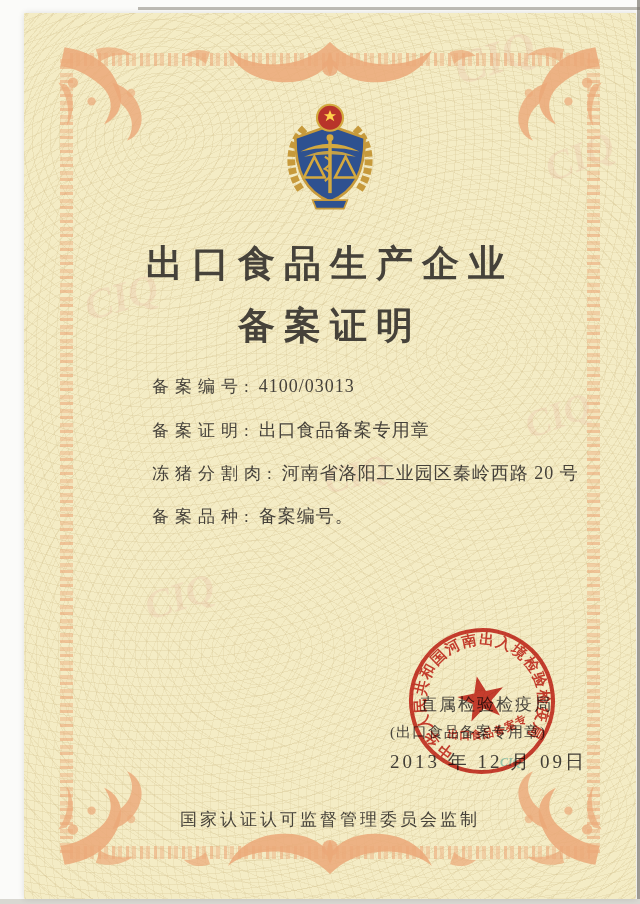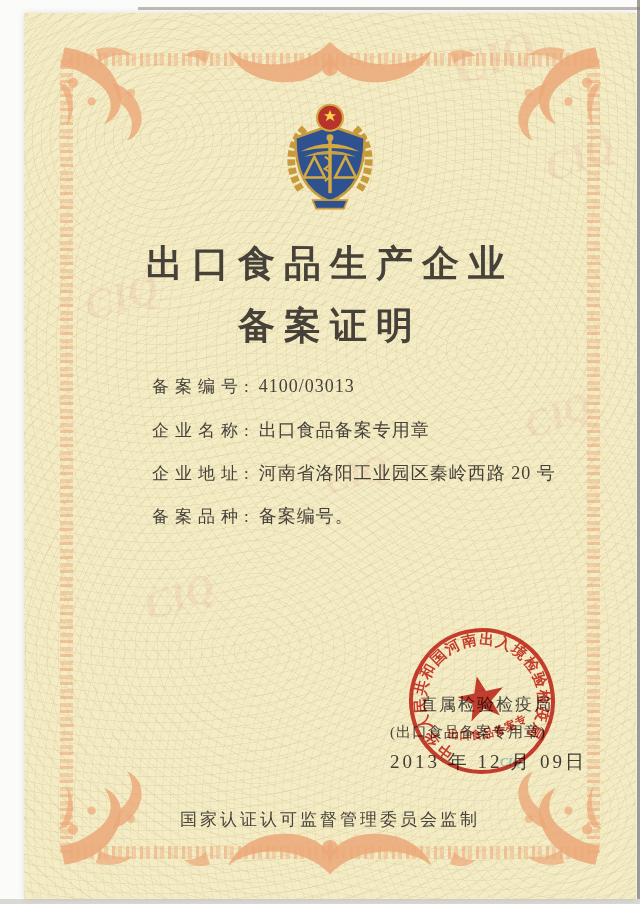--- a/index.html
+++ b/index.html
@@ -167,25 +167,25 @@
       <div class="l1">出口食品生产企业</div>
       <div class="l2">备案证明</div>
     </div>
 
     <div class="fields">
       <div class="frow">
         <span class="flabel">备案编号:</span>
         <span class="fvalue">4100/03013</span>
       </div>
       <div class="frow">
-        <span class="flabel">企业名称:</span>
+        <span class="flabel">备案证明:</span>
         <span class="fvalue">出口食品备案专用章</span>
       </div>
       <div class="frow">
-        <span class="flabel">企业地址:</span>
+        <span class="flabel">冻猪分割肉:</span>
         <span class="fvalue">河南省洛阳工业园区秦岭西路 20 号</span>
       </div>
       <div class="frow">
         <span class="flabel">备案品种:</span>
         <span class="fvalue">备案编号。</span>
       </div>
     </div>
 
 
     <div class="issuer1">直属检验检疫局</div>

